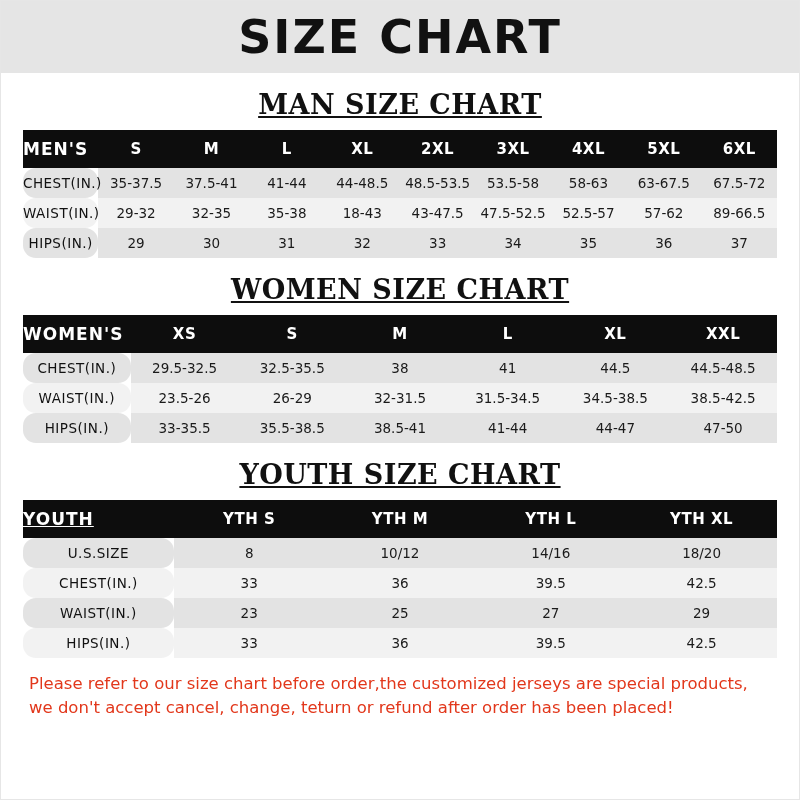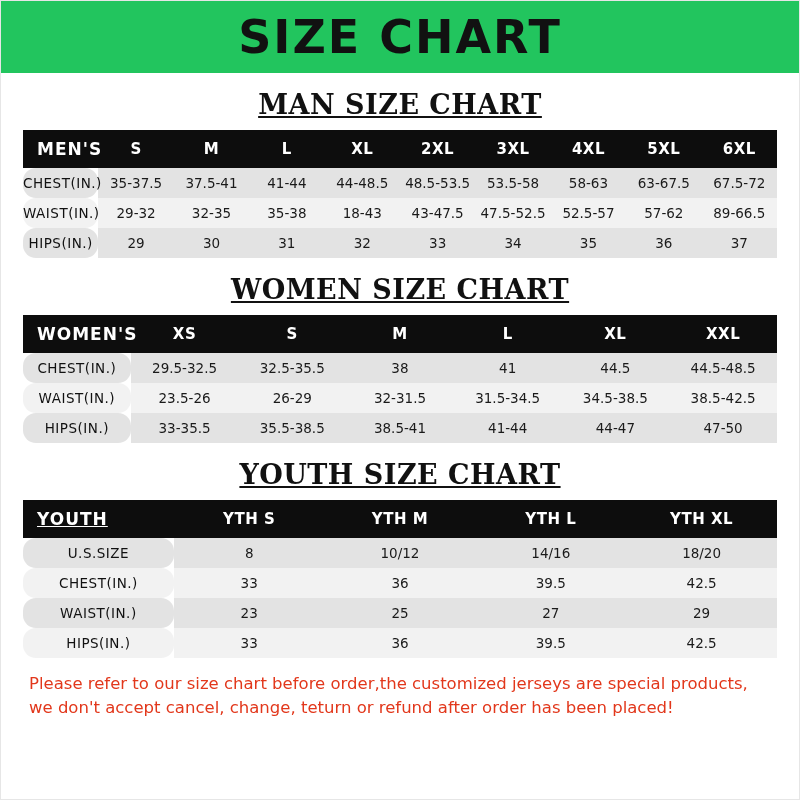--- a/index.html
+++ b/index.html
@@ -15,21 +15,21 @@
   }
   .page {
     width: 800px;
     height: 800px;
     position: relative;
     background: #fff;
     border: 1px solid #e6e6e6;
     box-sizing: border-box;
   }
   .header-band {
-    background: #22c55e;
+    background: #e5e5e5;
     height: 72px;
     display: flex;
     align-items: center;
     justify-content: center;
   }
   .header-title {
     font-family: "DejaVu Sans", sans-serif;
     font-weight: bold;
     font-size: 46px;
     letter-spacing: 2px;
@@ -67,21 +67,20 @@
   table.chart thead th {
     background: #0d0d0d;
     color: #ffffff;
     height: 38px;
     font-weight: bold;
     font-size: 15px;
     letter-spacing: 0.5px;
   }
   table.chart thead th.rowhead {
     text-align: left;
-    padding-left: 14px;
     font-size: 17px;
     letter-spacing: 1px;
   }
   table.chart tbody tr.odd td {
     background: #e3e3e3;
   }
   table.chart tbody tr.even td {
     background: #f2f2f2;
   }
   table.chart tbody td.rowhead {

